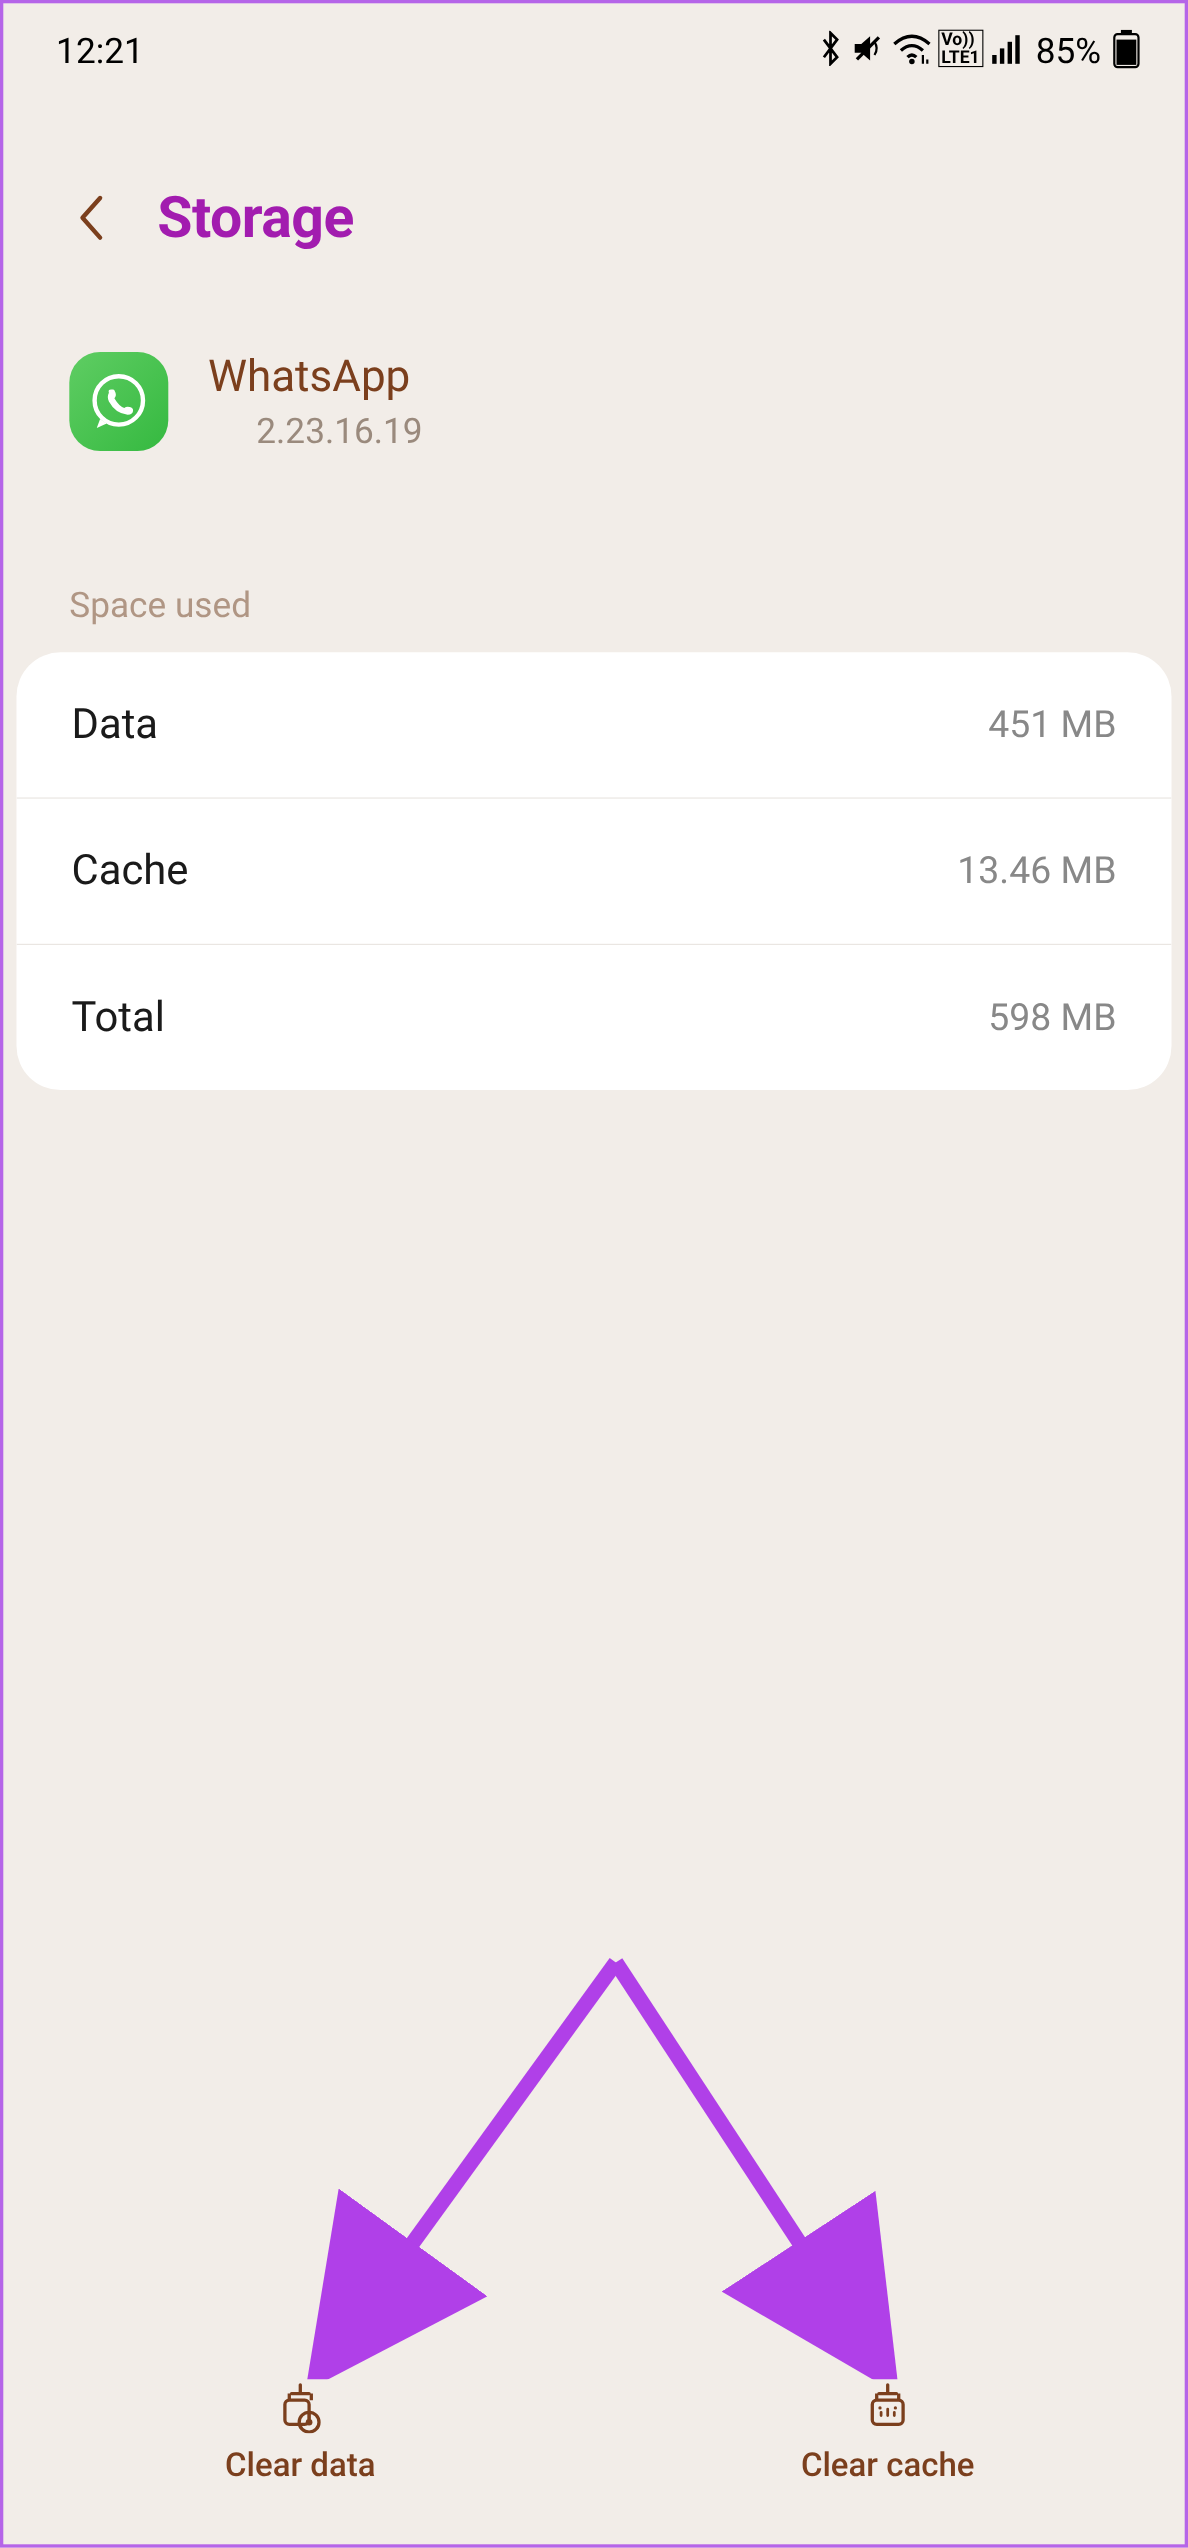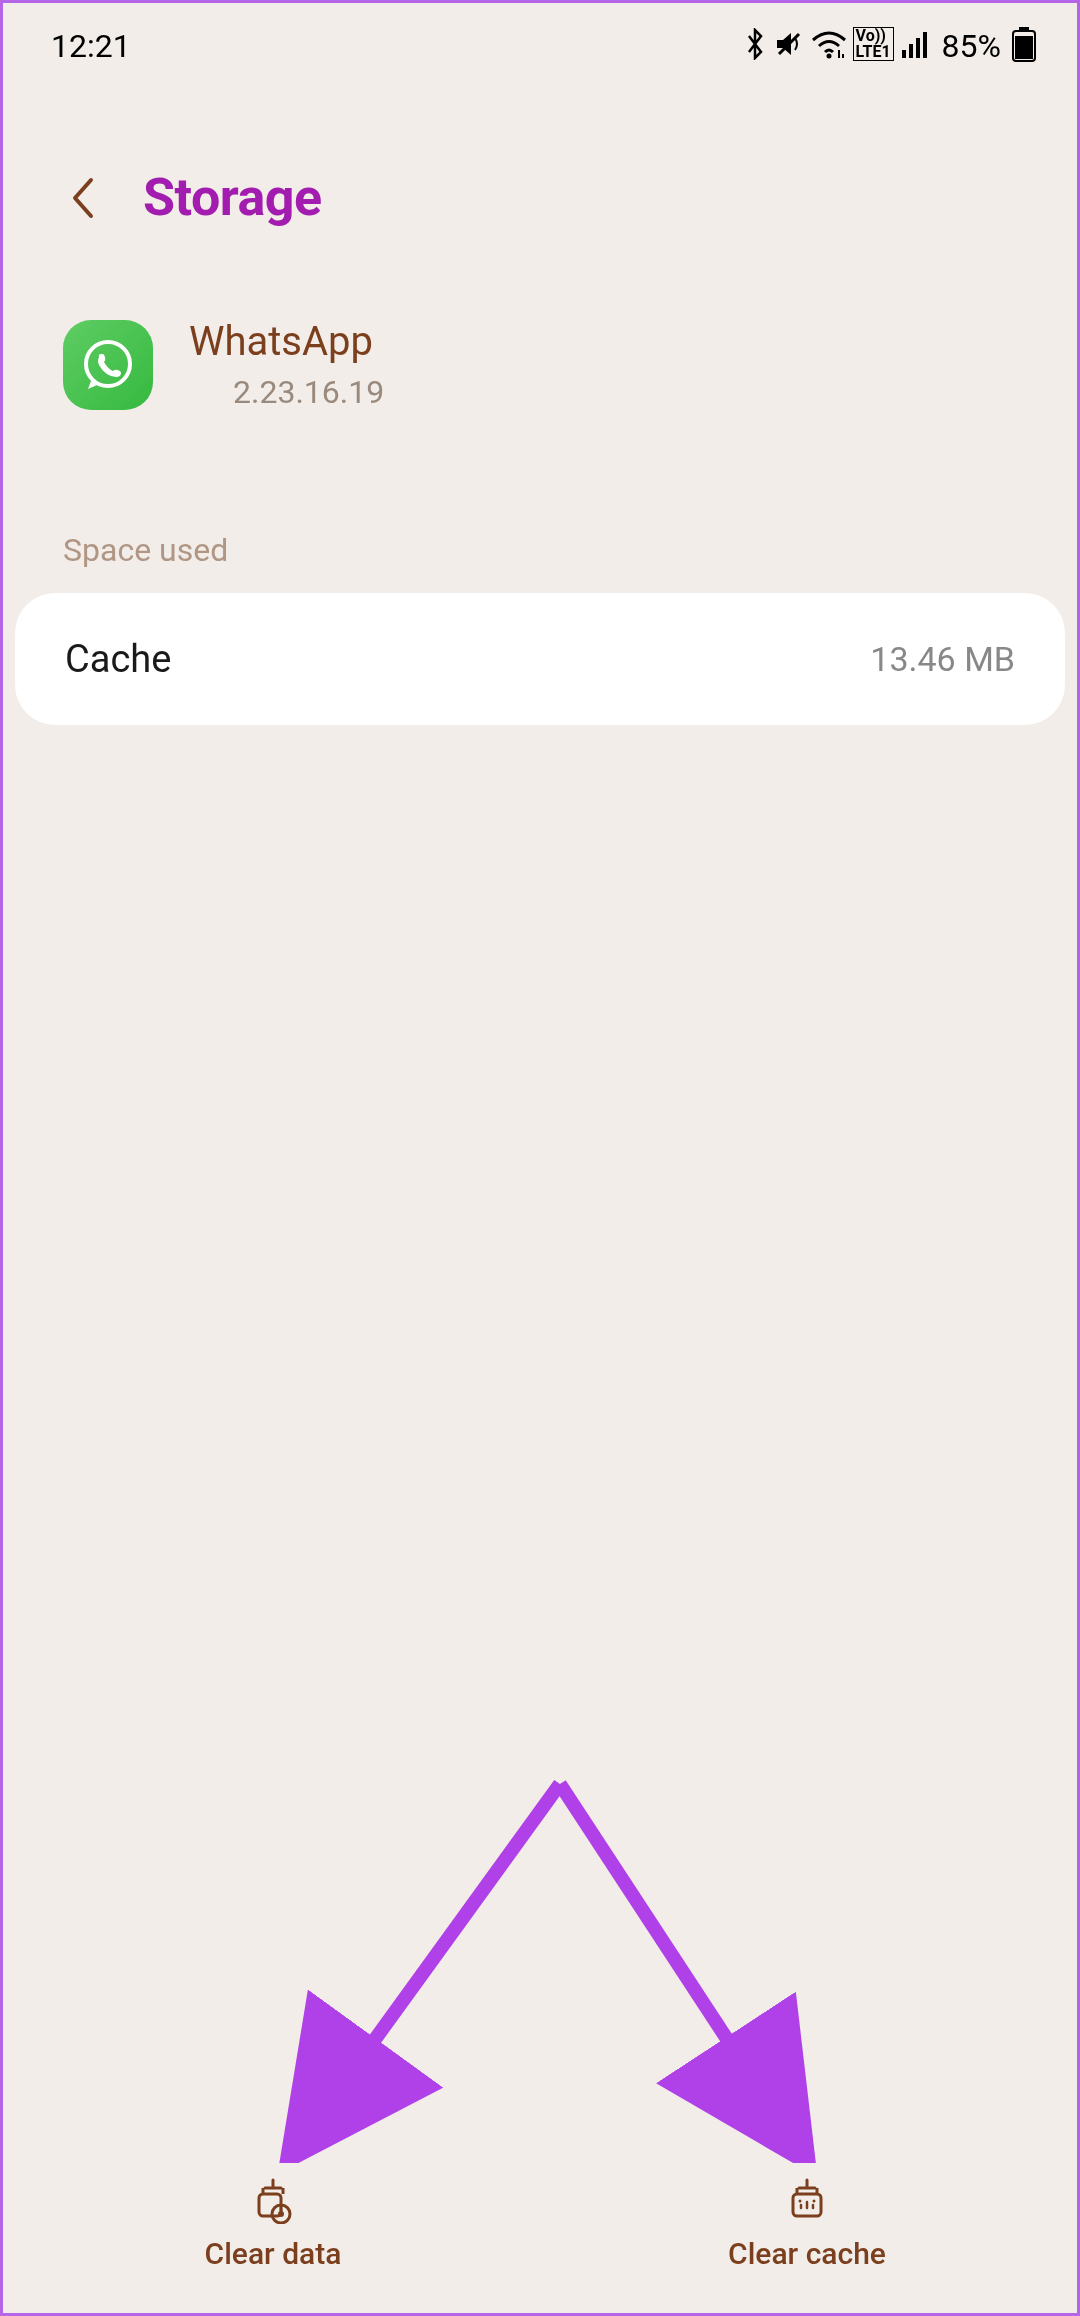--- a/index.html
+++ b/index.html
@@ -109,21 +109,21 @@
       font-size: 38px;
       color: #1a1a1a;
       font-weight: 400;
     }
     .row-value {
       font-size: 34px;
       color: #888;
     }
     .bottom-bar {
       position: absolute;
-      bottom: 0;
+      bottom: 12px;
       left: 3px;
       right: 3px;
       height: 180px;
       display: flex;
     }
     .bottom-button {
       flex: 1;
       display: flex;
       flex-direction: column;
       align-items: center;
@@ -206,22 +206,30 @@
   <div class="app-details">
     <div class="app-name">WhatsApp</div>
     <div class="app-version">2.23.16.19</div>
   </div>
 </div>
 
 <div class="section-label">Space used</div>
 
 <div class="storage-card">
   <div class="storage-row">
+    <span class="row-label">Data</span>
+    <span class="row-value">451 MB</span>
+  </div>
+  <div class="storage-row">
     <span class="row-label">Cache</span>
     <span class="row-value">13.46 MB</span>
+  </div>
+  <div class="storage-row">
+    <span class="row-label">Total</span>
+    <span class="row-value">598 MB</span>
   </div>
 </div>
 
 <svg class="arrows" width="1080" height="400" viewBox="0 0 1080 400">
   <defs>
     <marker id="arrowhead" markerWidth="12" markerHeight="12" refX="3" refY="6" orient="auto">
       <polygon points="0 0, 12 6, 0 12" fill="#b040e8"></polygon>
     </marker>
   </defs>
   <line x1="560" y1="20" x2="350" y2="310" stroke="#b040e8" stroke-width="14" marker-end="url(#arrowhead)"></line>

